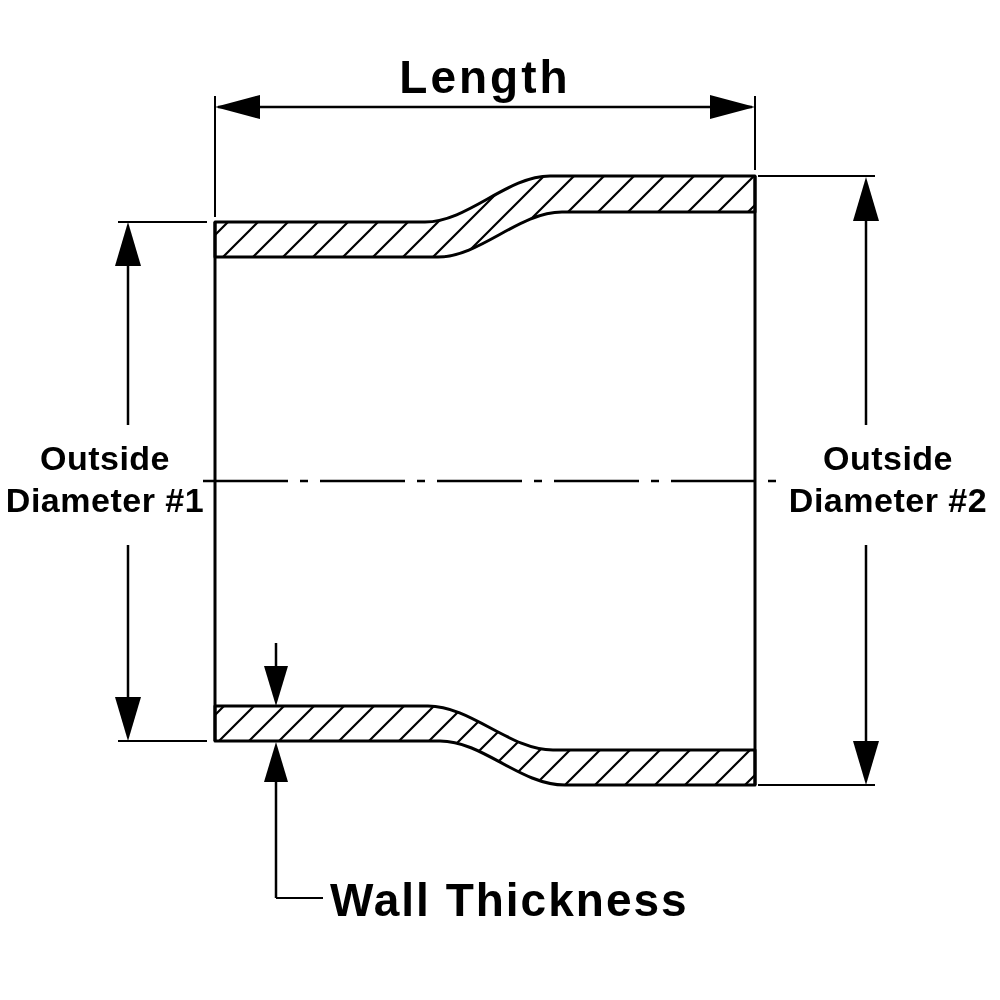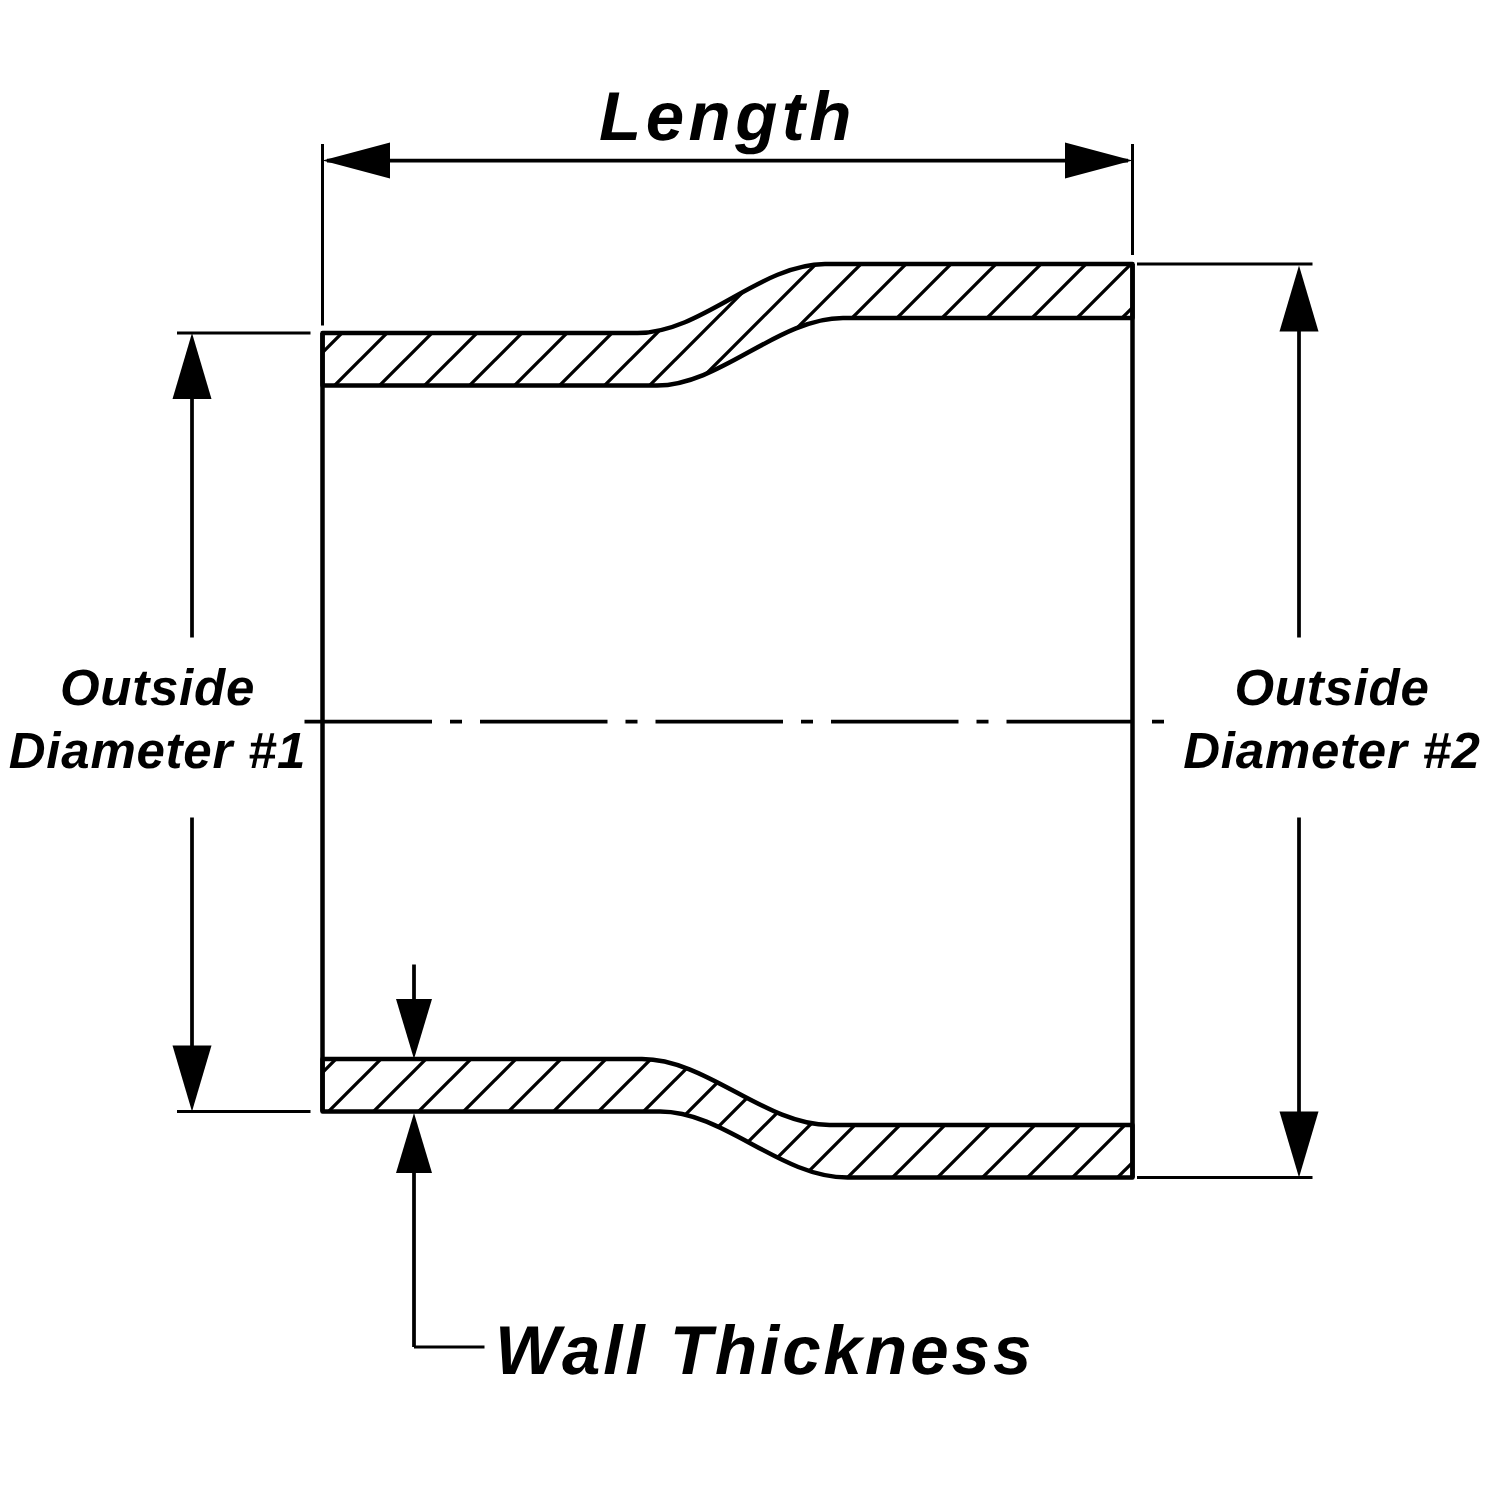--- a/index.html
+++ b/index.html
@@ -1,16 +1,16 @@
 <!DOCTYPE html>
 <html style="--line: #000000; --bg: #ffffff;"><head>
 <meta charset="utf-8">
 <style>
   html,body{margin:0;padding:0;background:#fff;}
-  .page{width:1000px;height:1000px;background:var(--bg,#fff);position:relative;overflow:hidden;font-style:italic;}
+  .page{width:1000px;height:1000px;background:var(--bg,#fff);position:relative;overflow:hidden;}
   svg{display:block;}
   .outline{fill:none;stroke:var(--line,#000);stroke-width:3;stroke-linecap:butt;}
   .band{fill:url(#hatch);stroke:var(--line,#000);stroke-width:3;stroke-linejoin:round;}
   .thin{fill:none;stroke:var(--line,#000);stroke-width:2;}
   .dim{fill:none;stroke:var(--line,#000);stroke-width:2.5;}
   .center{fill:none;stroke:var(--line,#000);stroke-width:2.5;stroke-dasharray:85 12 8 12;}
   .arrow{fill:var(--line,#000);stroke:none;}
   text{font-family:"Liberation Sans","DejaVu Sans",sans-serif;font-weight:bold;fill:var(--line,#000);}
   .title{font-size:46px;letter-spacing:3px;}
   .side{font-size:34px;letter-spacing:0.5px;}

